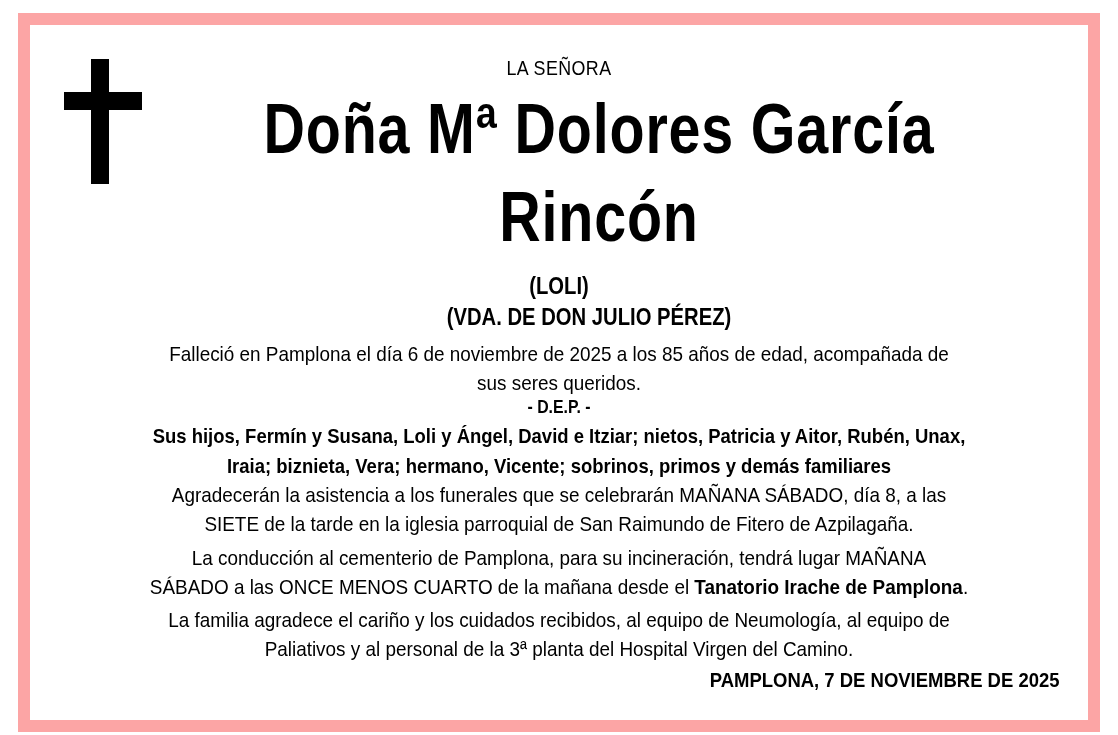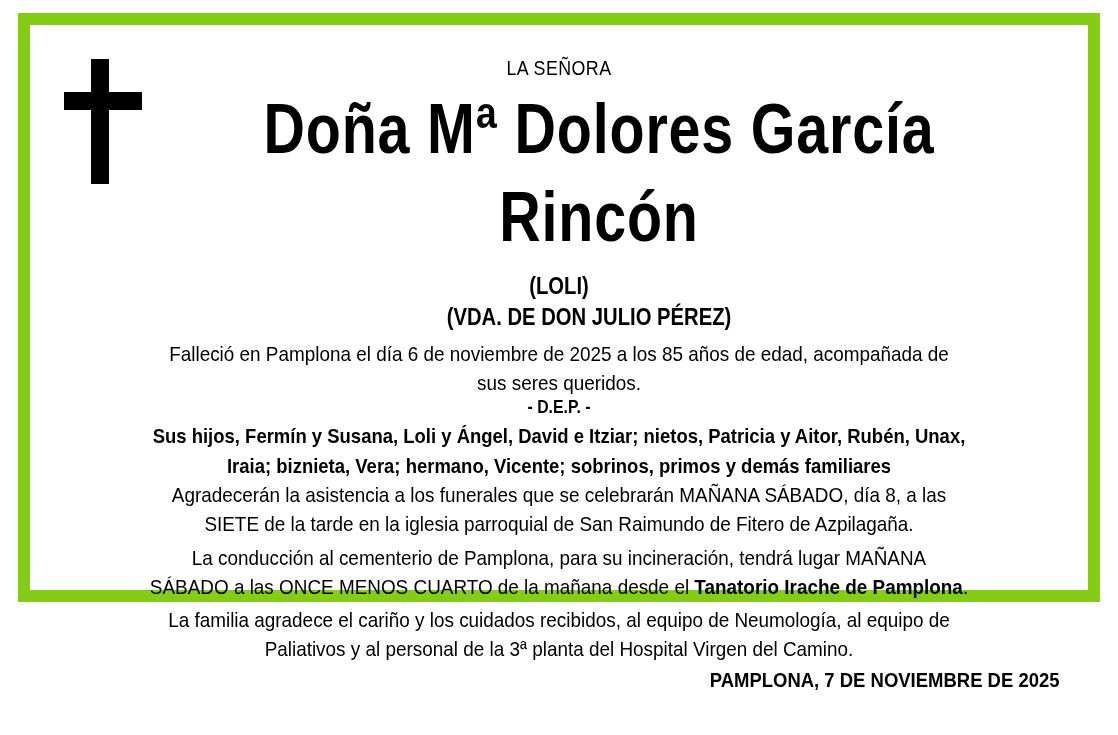--- a/index.html
+++ b/index.html
@@ -1,21 +1,21 @@
 <!DOCTYPE html>
 <html><head>
   <meta charset="utf-8">
   <style>
     html, body { margin: 0; padding: 0; background: #ffffff; }
     body { width: 1118px; height: 735px; position: relative; overflow: hidden; }
     .frame {
       position: absolute; left: 18px; top: 13px;
-      width: 1082px; height: 589px;
+      width: 1082px; height: 719px;
       box-sizing: border-box;
-      border: 12px solid #84cc16;
+      border: 12px solid #fca5a5;
       background: #ffffff;
     }
     .cross { position: absolute; left: 34px; top: 34px; width: 78px; height: 125px; }
     .cross .v { position: absolute; left: 27px; top: 0; width: 18px; height: 125px; background: #000; }
     .cross .h { position: absolute; left: 0; top: 33px; width: 78px; height: 18px; background: #000; }
     .content {
       position: absolute; left: 0; right: 0; top: 0;
       text-align: center; color: #000;
       font-family: "Liberation Sans", sans-serif;
     }

